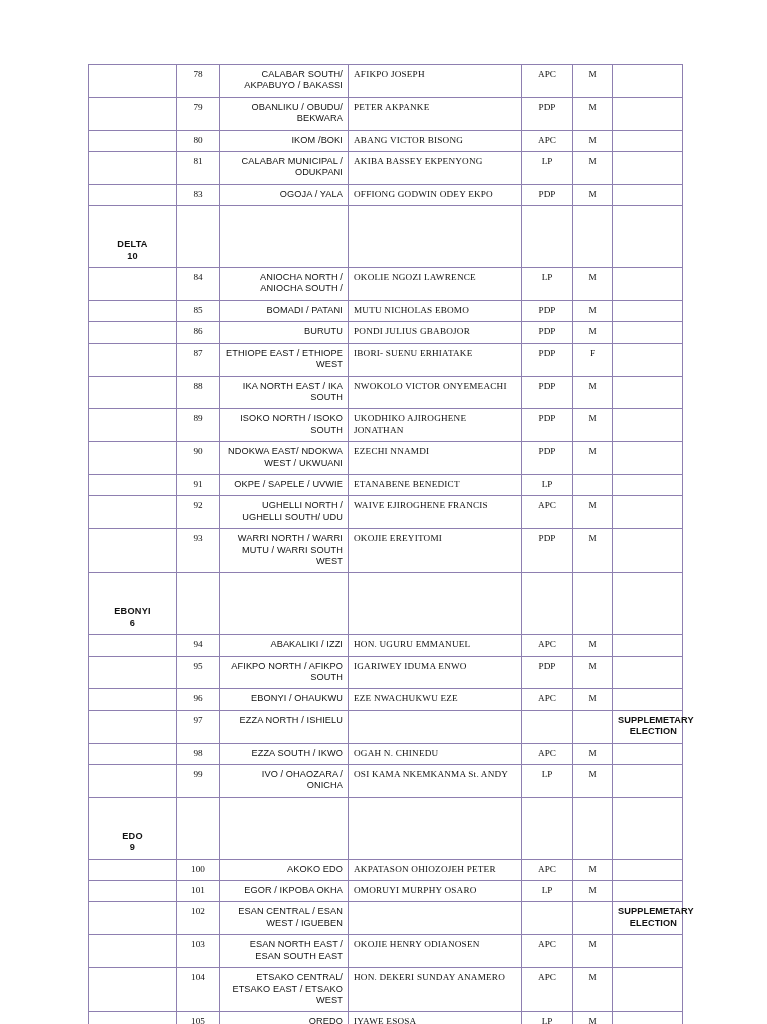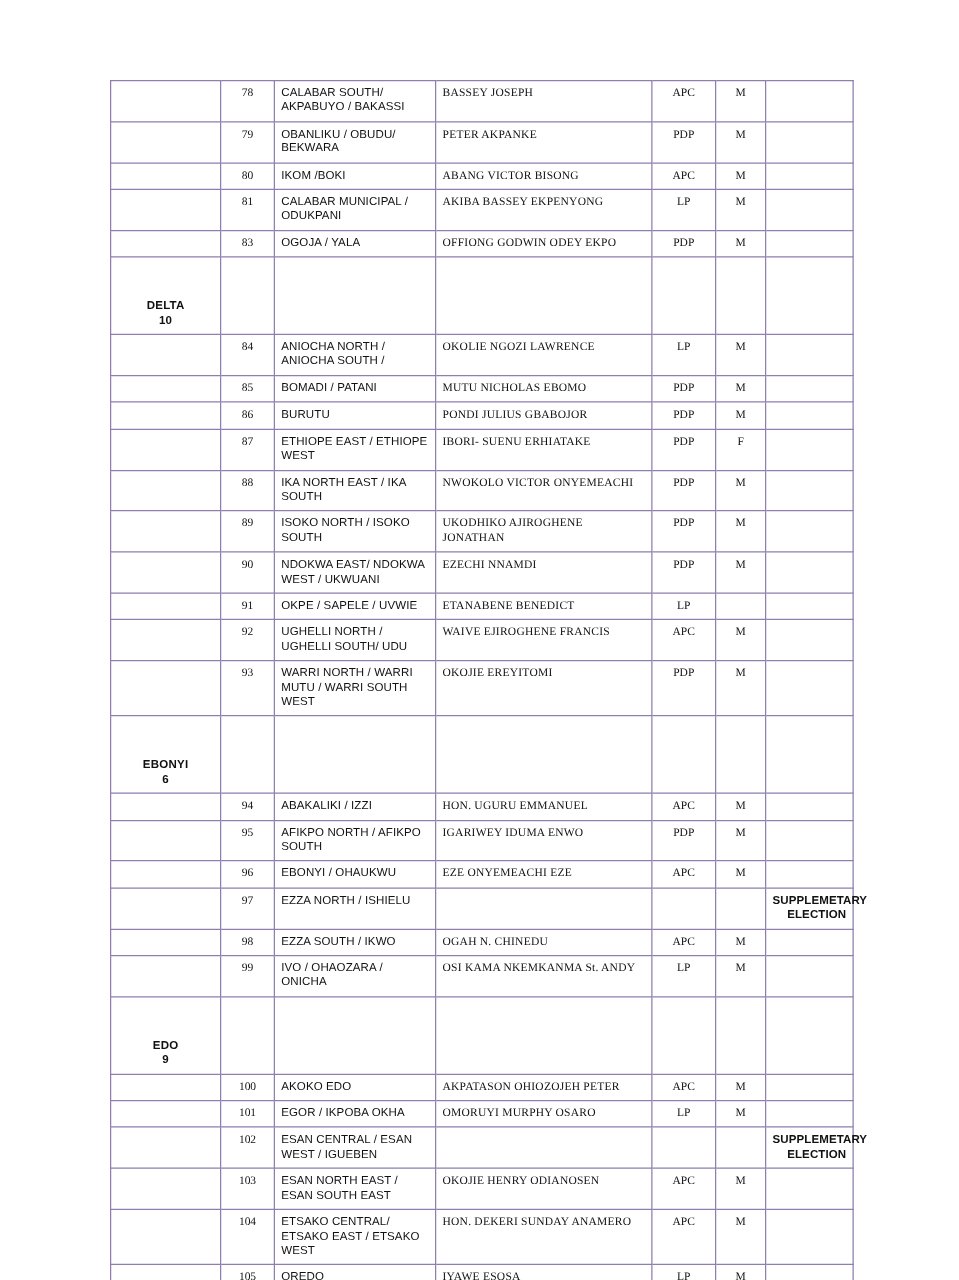--- a/index.html
+++ b/index.html
@@ -66,20 +66,21 @@
   td.num {
     text-align: center;
     font-family: "Liberation Serif", serif;
     font-size: 10.5px;
     color: #000;
   }
   td.const {
     font-family: "Liberation Sans", sans-serif;
     font-size: 9.1px;
     letter-spacing: 0.1px;
+    text-align: right;
   }
   td.name {
     font-family: "Liberation Serif", serif;
     font-size: 11px;
     line-height: 13px;
     letter-spacing: 0.2px;
   }
   td.party {
     text-align: center;
     font-family: "Liberation Serif", serif;
@@ -118,21 +119,21 @@
         <col class="c3">
         <col class="c4">
         <col class="c5">
         <col class="c6">
     </colgroup>
     <tbody id="tbody">
         <tr>
           <td class="state shade">&nbsp;</td>
           <td class="num shade">78</td>
           <td class="const shade">CALABAR SOUTH/ AKPABUYO / BAKASSI</td>
-          <td class="name white">BASSEY JOSEPH</td>
+          <td class="name white">AFIKPO JOSEPH</td>
           <td class="party white">APC</td>
           <td class="sex shade">M</td>
           <td class="remark white">&nbsp;</td>
         </tr>
         <tr>
           <td class="state shade">&nbsp;</td>
           <td class="num shade">79</td>
           <td class="const shade">OBANLIKU / OBUDU/ BEKWARA</td>
           <td class="name white">PETER AKPANKE</td>
           <td class="party white">PDP</td>
@@ -295,21 +296,21 @@
           <td class="const shade">AFIKPO NORTH / AFIKPO SOUTH</td>
           <td class="name white">IGARIWEY IDUMA ENWO</td>
           <td class="party white">PDP</td>
           <td class="sex shade">M</td>
           <td class="remark white">&nbsp;</td>
         </tr>
         <tr>
           <td class="state shade">&nbsp;</td>
           <td class="num shade">96</td>
           <td class="const shade">EBONYI / OHAUKWU</td>
-          <td class="name white">EZE ONYEMEACHI EZE</td>
+          <td class="name white">EZE NWACHUKWU EZE</td>
           <td class="party white">APC</td>
           <td class="sex shade">M</td>
           <td class="remark white">&nbsp;</td>
         </tr>
         <tr>
           <td class="state shade">&nbsp;</td>
           <td class="num shade">97</td>
           <td class="const shade">EZZA NORTH / ISHIELU</td>
           <td class="name white">&nbsp;</td>
           <td class="party white">&nbsp;</td>

